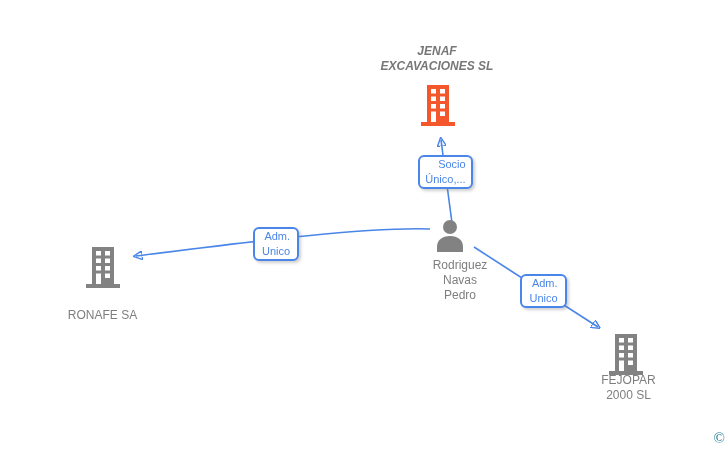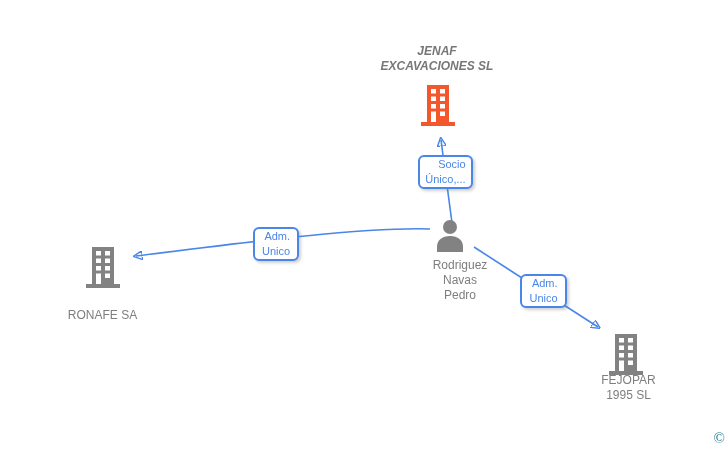--- a/index.html
+++ b/index.html
@@ -111,19 +111,19 @@
         <rect x="19" y="4" width="5" height="4.5" fill="#fff"></rect>
       <rect x="10" y="11.5" width="5" height="4.5" fill="#fff"></rect>
         <rect x="19" y="11.5" width="5" height="4.5" fill="#fff"></rect>
       <rect x="10" y="19" width="5" height="4.5" fill="#fff"></rect>
         <rect x="19" y="19" width="5" height="4.5" fill="#fff"></rect>
       <rect x="10" y="26.5" width="5" height="10.5" fill="#fff"></rect>
         <rect x="19" y="26.5" width="5" height="4.5" fill="#fff"></rect>
     </svg>
   </div>
   <div class="node-label" style="left:566px;top:373px;width:125px;">FEJOPAR
-1995 SL</div>
+2000 SL</div>
 
   <div class="watermark">
     <span class="copy">©</span>
   </div>
 
 </div>
 
 </body></html>

